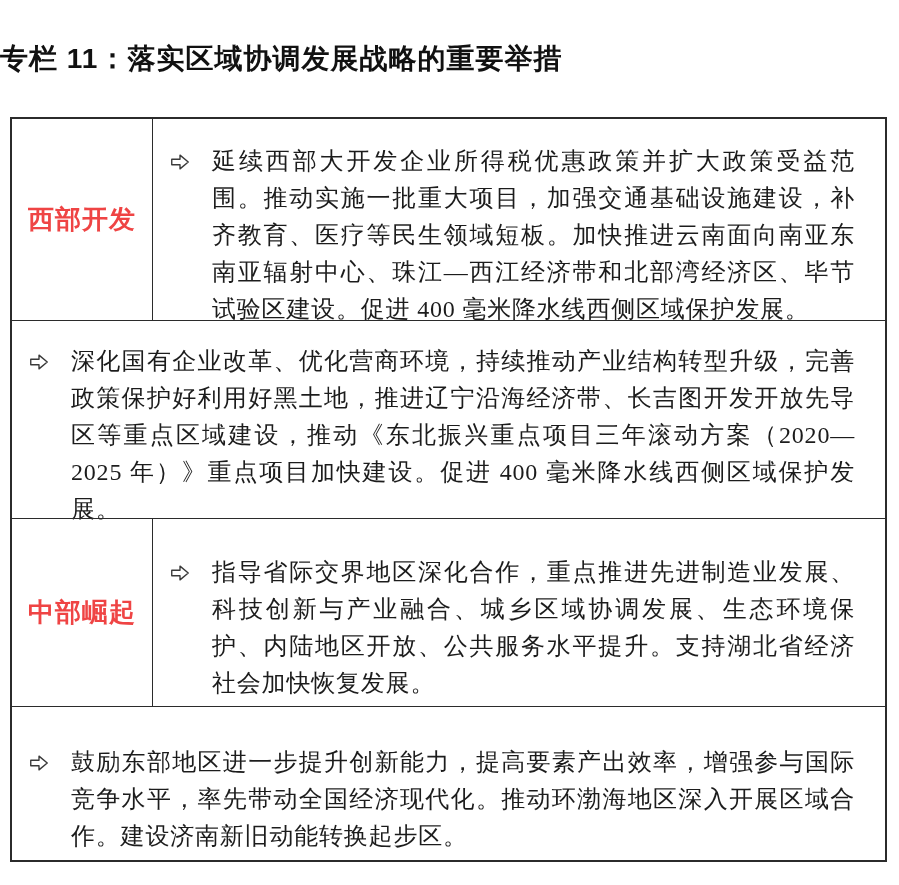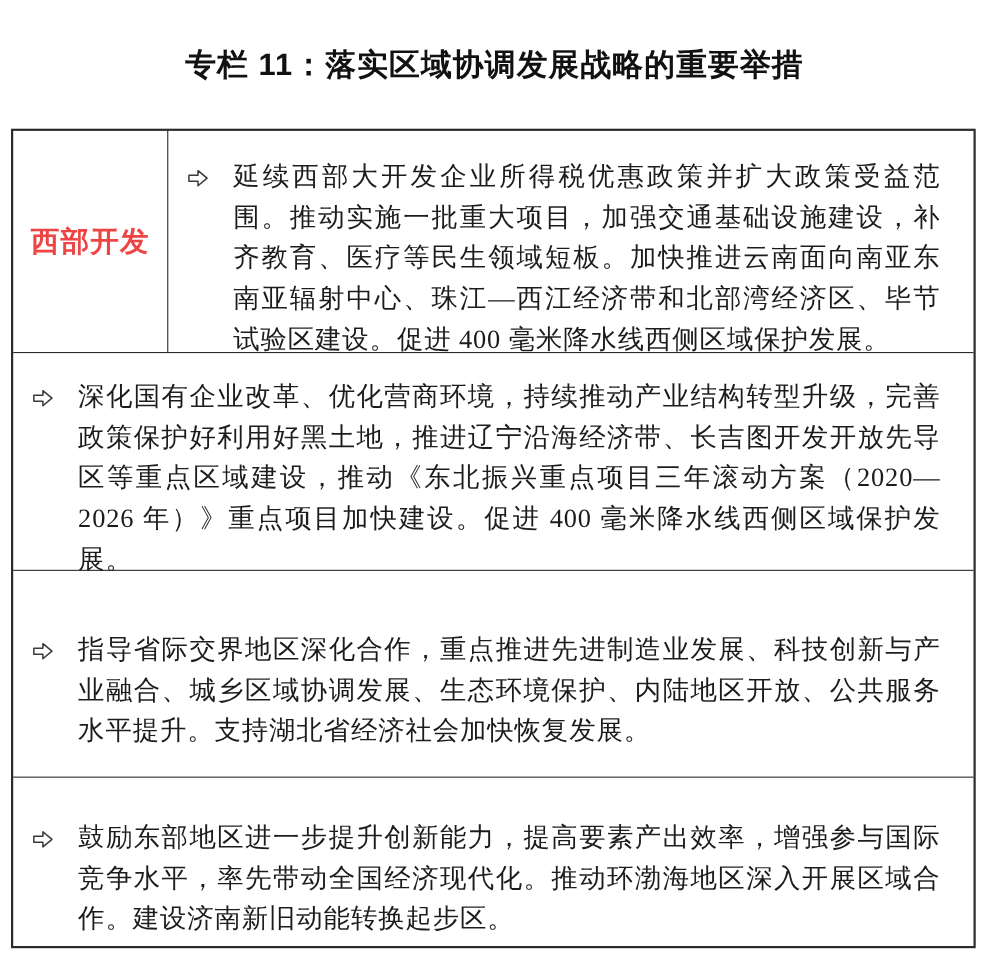--- a/index.html
+++ b/index.html
@@ -10,21 +10,20 @@
     position: relative;
     font-family: "Liberation Serif", "DejaVu Serif", serif;
     color: #1c1c1c;
     overflow: hidden;
   }
   .page-title {
     position: absolute;
     top: 40px;
     left: 0;
     width: 100%;
-    text-align: center;
     font-family: "Liberation Sans", "DejaVu Sans", sans-serif;
     font-weight: bold;
     font-size: 28px;
     letter-spacing: 1px;
     color: #111111;
   }
   .box-table {
     position: absolute;
     left: 10px;
     top: 117px;
@@ -106,26 +105,27 @@
   </div>
 
   <div class="row row-2">
     <div class="content-cell">
       <div class="content-inner">
         <span class="bullet">
           <svg viewBox="0 0 24 24">
               <path d="M3 9 H12 V4.5 L21 12 L12 19.5 V15 H3 Z" fill="#ffffff" stroke="#3a3a3a" stroke-width="1.5" stroke-linejoin="round"></path>
             </svg>
         </span>
-        <p class="row-text">深化国有企业改革、优化营商环境，持续推动产业结构转型升级，完善政策保护好利用好黑土地，推进辽宁沿海经济带、长吉图开发开放先导区等重点区域建设，推动《东北振兴重点项目三年滚动方案（2020—2026 年）》重点项目加快建设。促进 400 毫米降水线西侧区域保护发展。</p>
+        <p class="row-text">深化国有企业改革、优化营商环境，持续推动产业结构转型升级，完善政策保护好利用好黑土地，推进辽宁沿海经济带、长吉图开发开放先导区等重点区域建设，推动《东北振兴重点项目三年滚动方案（2020—2025 年）》重点项目加快建设。促进 400 毫米降水线西侧区域保护发展。</p>
       </div>
     </div>
   </div>
 
   <div class="row row-3">
+    <div class="label-cell">中部崛起</div>
     <div class="content-cell">
       <div class="content-inner">
         <span class="bullet">
           <svg viewBox="0 0 24 24">
               <path d="M3 9 H12 V4.5 L21 12 L12 19.5 V15 H3 Z" fill="#ffffff" stroke="#3a3a3a" stroke-width="1.5" stroke-linejoin="round"></path>
             </svg>
         </span>
         <p class="row-text">指导省际交界地区深化合作，重点推进先进制造业发展、科技创新与产业融合、城乡区域协调发展、生态环境保护、内陆地区开放、公共服务水平提升。支持湖北省经济社会加快恢复发展。</p>
       </div>
     </div>

